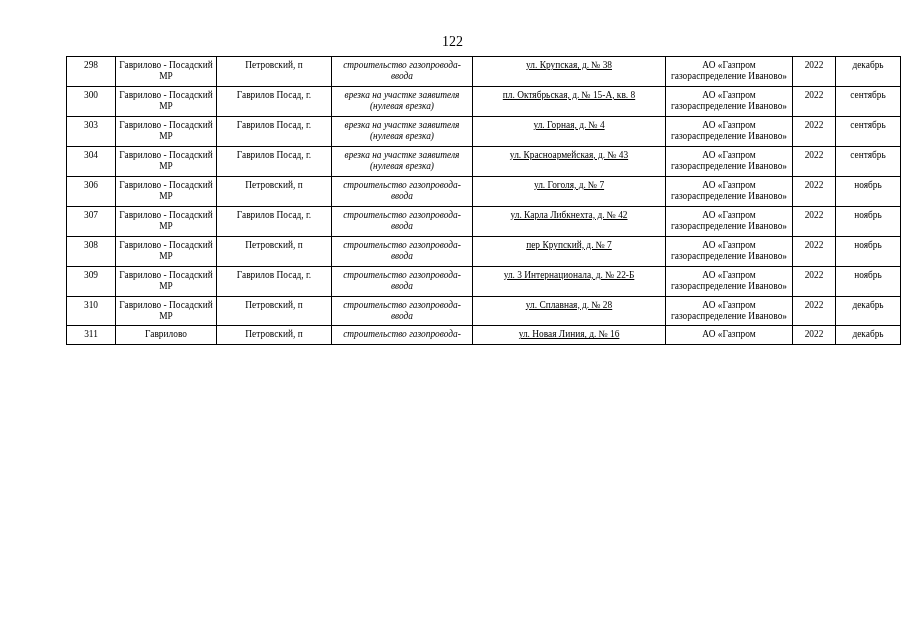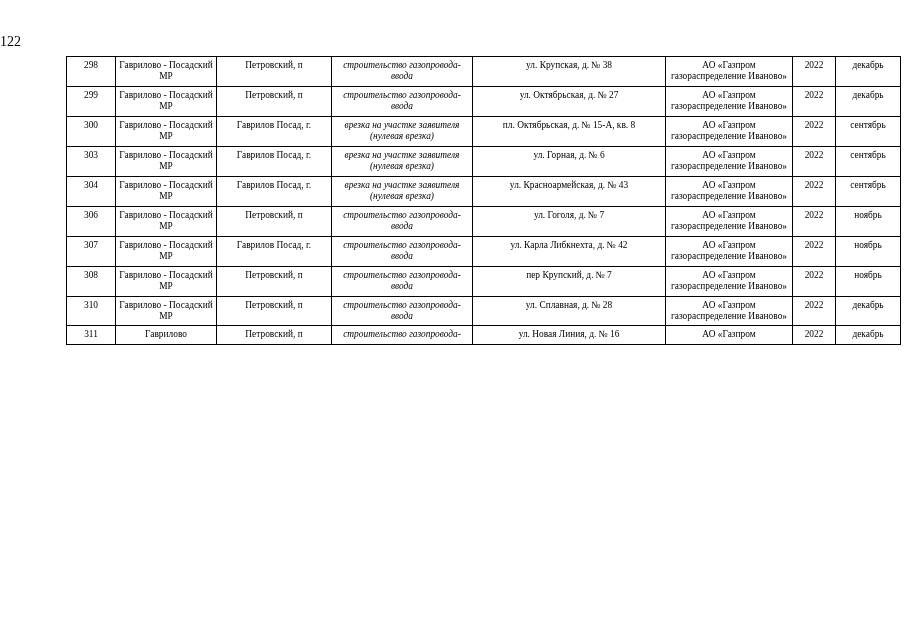--- a/index.html
+++ b/index.html
@@ -19,20 +19,21 @@
     position: absolute;
     left: 0; top: 0;
     width: 905px;
     height: 640px;
   }
   .page-number {
     position: absolute;
     top: 34px;
     left: 0;
     width: 905px;
+    text-align: center;
     font-size: 14px;
     font-family: "Liberation Serif", serif;
   }
   table.doc-table {
     position: absolute;
     top: 56px;
     left: 66px;
     width: 775px;
     border-collapse: collapse;
     table-layout: fixed;
@@ -44,21 +45,21 @@
     text-align: center;
     vertical-align: top;
     padding: 3px 2px 3px 2px;
     font-family: "Liberation Serif", serif;
     word-wrap: break-word;
   }
   td.c-num    { width: 44px; }
   td.c-mr     { width: 96px; }
   td.c-place  { width: 110px; }
   td.c-work   { width: 136px; font-style: italic; }
-  td.c-addr   { width: 188px; }
+  td.c-addr   { width: 188px; text-decoration: underline; }
   td.c-org    { width: 122px; }
   td.c-year   { width: 38px; }
   td.c-month  { width: 60px; }
   .last-row td { border-bottom: 1px solid #000000; }
 </style>
 </head>
 <body>
 
 <div class="page">
 
@@ -71,50 +72,40 @@
         <td class="c-num">298</td>
         <td class="c-mr">Гаврилово - Посадский МР</td>
         <td class="c-place">Петровский, п</td>
         <td class="c-work">строительство газопровода-ввода</td>
         <td class="c-addr">ул. Крупская, д. № 38</td>
         <td class="c-org">АО «Газпром газораспределение Иваново»</td>
         <td class="c-year">2022</td>
         <td class="c-month">декабрь</td>
       </tr>
 
-      <tr>
-        <td class="c-num">299</td>
-        <td class="c-mr">Гаврилово - Посадский МР</td>
-        <td class="c-place">Петровский, п</td>
-        <td class="c-work">строительство газопровода-ввода</td>
-        <td class="c-addr">ул. Октябрьская, д. № 27</td>
-        <td class="c-org">АО «Газпром газораспределение Иваново»</td>
-        <td class="c-year">2022</td>
-        <td class="c-month">декабрь</td>
-      </tr>
 
       <tr>
         <td class="c-num">300</td>
         <td class="c-mr">Гаврилово - Посадский МР</td>
         <td class="c-place">Гаврилов Посад, г.</td>
         <td class="c-work">врезка на участке заявителя (нулевая врезка)</td>
         <td class="c-addr">пл. Октябрьская, д. № 15-А, кв. 8</td>
         <td class="c-org">АО «Газпром газораспределение Иваново»</td>
         <td class="c-year">2022</td>
         <td class="c-month">сентябрь</td>
       </tr>
 
 
 
       <tr>
         <td class="c-num">303</td>
         <td class="c-mr">Гаврилово - Посадский МР</td>
         <td class="c-place">Гаврилов Посад, г.</td>
         <td class="c-work">врезка на участке заявителя (нулевая врезка)</td>
-        <td class="c-addr">ул. Горная, д. № 6</td>
+        <td class="c-addr">ул. Горная, д. № 4</td>
         <td class="c-org">АО «Газпром газораспределение Иваново»</td>
         <td class="c-year">2022</td>
         <td class="c-month">сентябрь</td>
       </tr>
 
       <tr>
         <td class="c-num">304</td>
         <td class="c-mr">Гаврилово - Посадский МР</td>
         <td class="c-place">Гаврилов Посад, г.</td>
         <td class="c-work">врезка на участке заявителя (нулевая врезка)</td>
@@ -151,20 +142,30 @@
         <td class="c-num">308</td>
         <td class="c-mr">Гаврилово - Посадский МР</td>
         <td class="c-place">Петровский, п</td>
         <td class="c-work">строительство газопровода-ввода</td>
         <td class="c-addr">пер Крупский, д. № 7</td>
         <td class="c-org">АО «Газпром газораспределение Иваново»</td>
         <td class="c-year">2022</td>
         <td class="c-month">ноябрь</td>
       </tr>
 
+      <tr>
+        <td class="c-num">309</td>
+        <td class="c-mr">Гаврилово - Посадский МР</td>
+        <td class="c-place">Гаврилов Посад, г.</td>
+        <td class="c-work">строительство газопровода-ввода</td>
+        <td class="c-addr">ул. 3 Интернационала, д. № 22-Б</td>
+        <td class="c-org">АО «Газпром газораспределение Иваново»</td>
+        <td class="c-year">2022</td>
+        <td class="c-month">ноябрь</td>
+      </tr>
 
       <tr>
         <td class="c-num">310</td>
         <td class="c-mr">Гаврилово - Посадский МР</td>
         <td class="c-place">Петровский, п</td>
         <td class="c-work">строительство газопровода-ввода</td>
         <td class="c-addr">ул. Сплавная, д. № 28</td>
         <td class="c-org">АО «Газпром газораспределение Иваново»</td>
         <td class="c-year">2022</td>
         <td class="c-month">декабрь</td>

